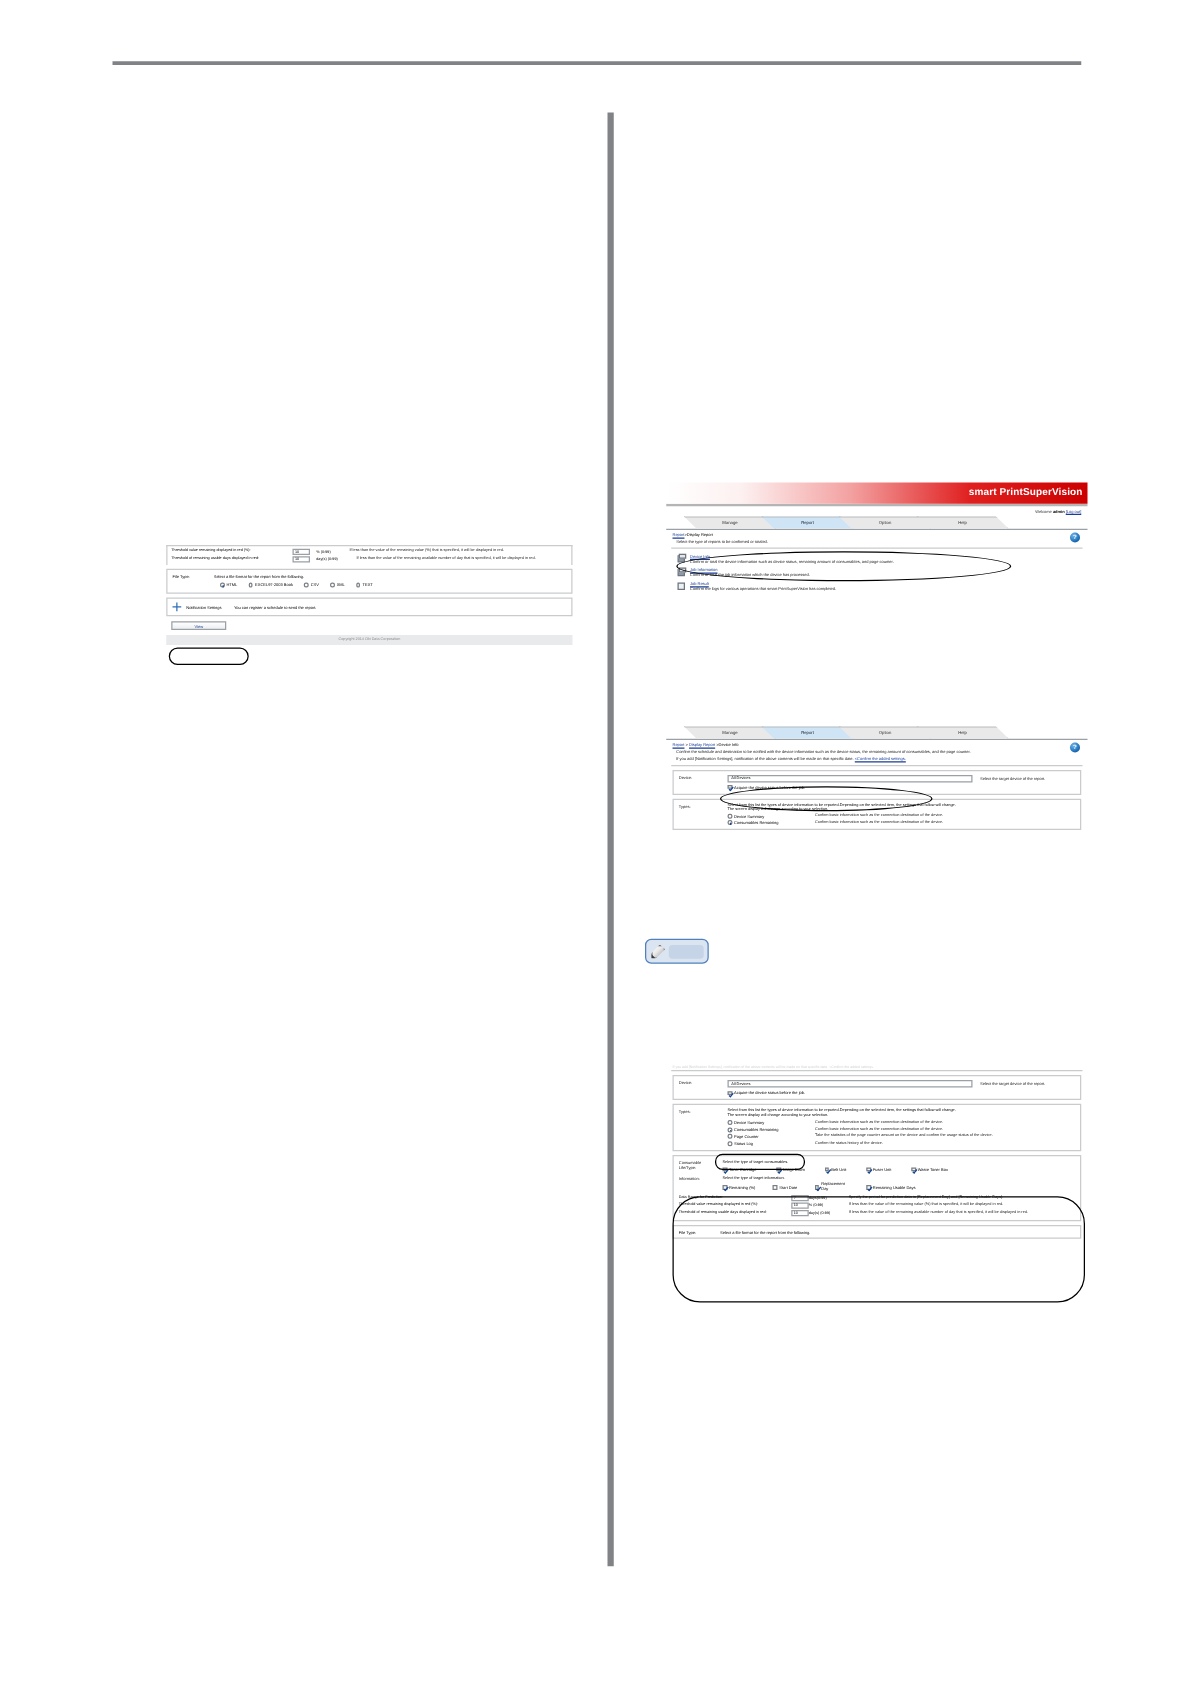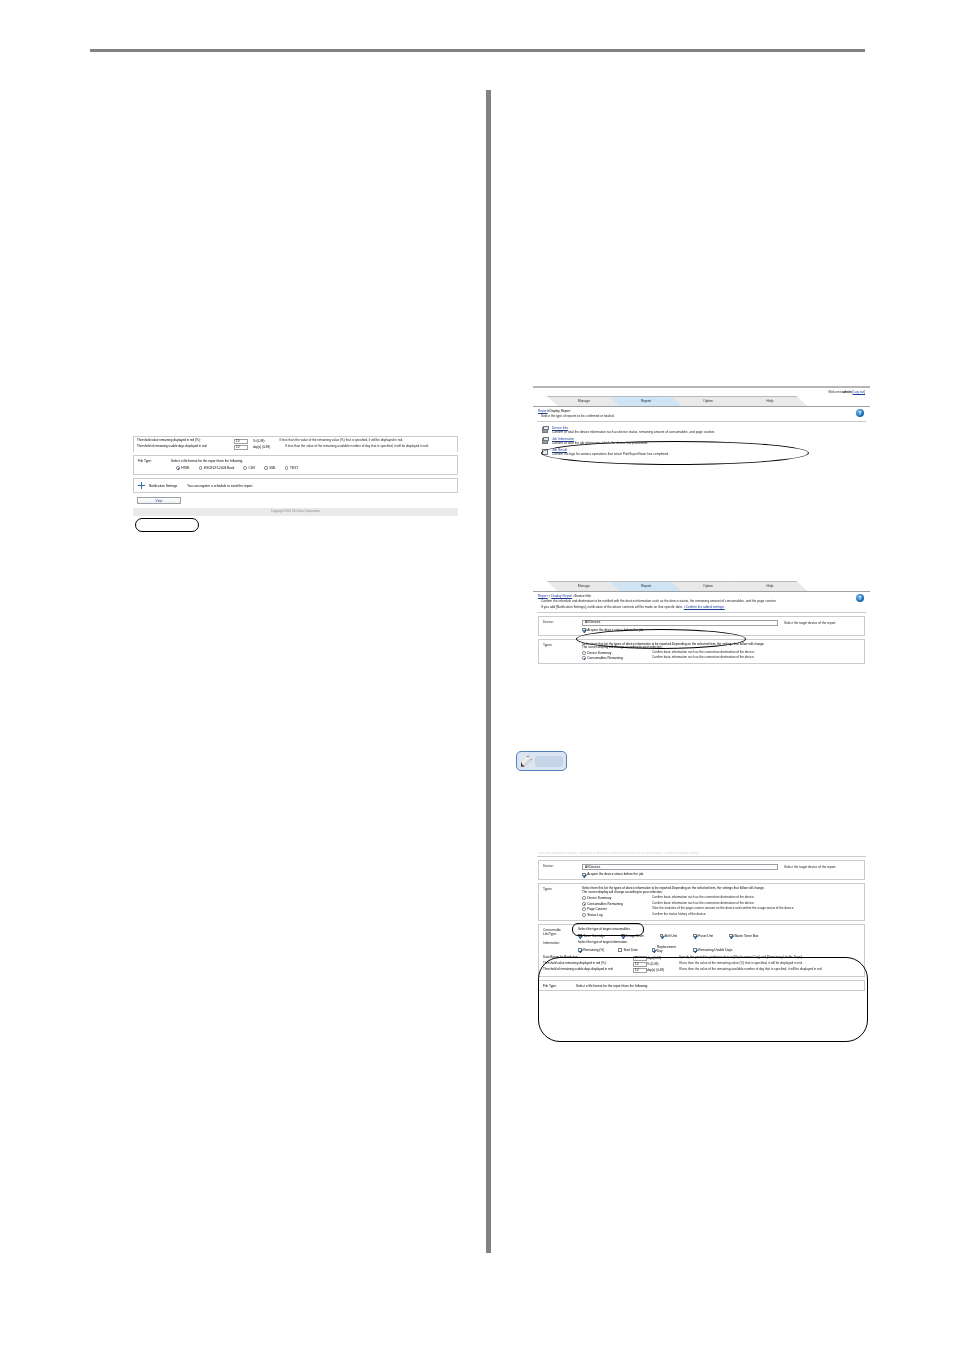--- a/index.html
+++ b/index.html
@@ -196,20 +196,23 @@
     <div class="viewbtn">View</div>
   </div>
 
   <div class="copyright" style="margin-top:4px;">Copyright 2014 Oki Data Corporation</div>
 </div>
 
 <div class="oval" style="left:135px; top:518px; width:64px; height:14px; border-radius:7px;"></div>
 
 <div class="shot" id="shotB" style="left:533px; top:386px; width:337px; border:0px;">
 
+  <div class="psv-banner">
+    <span class="brand">smart PrintSuperVision</span>
+  </div>
   <div class="psv-banner-under"></div>
 
   <div class="psv-welcome">
     <span>Welcome</span>
     <b>admin</b>
     <a href="#">[Log out]</a>
   </div>
 
   <div class="tabs">
     <div class="tab">Manage</div>

